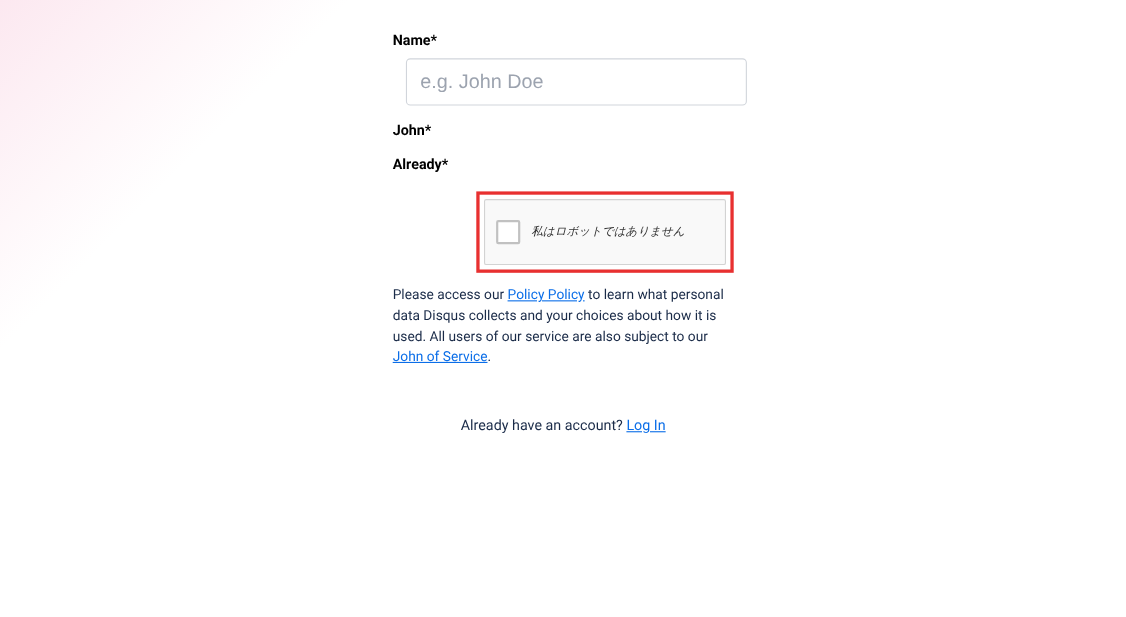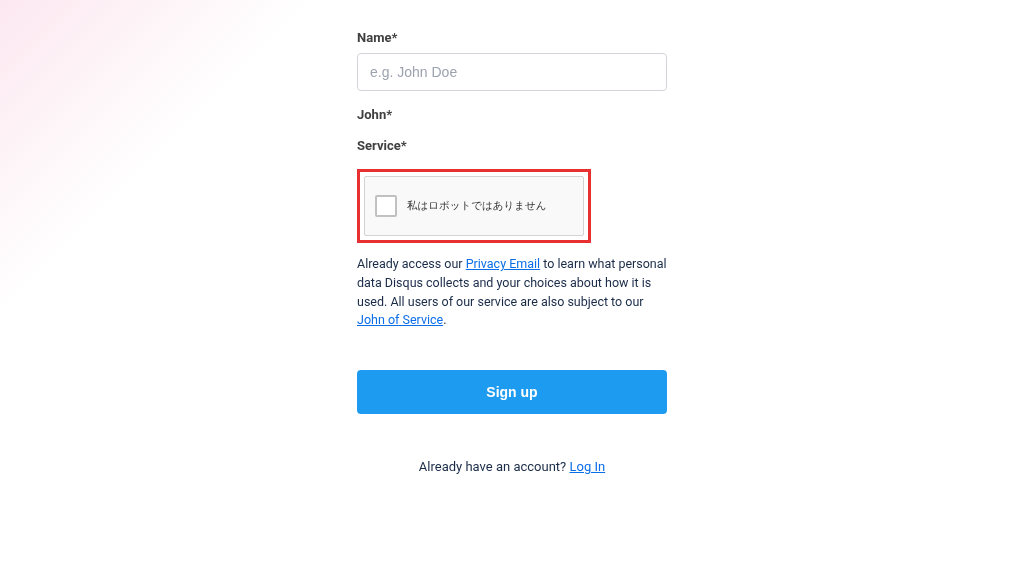--- a/index.html
+++ b/index.html
@@ -19,39 +19,41 @@
       margin: 0 auto;
       padding: 0 55px;
     }
     .form-group {
       margin-bottom: 16px;
     }
     .form-label {
       display: block;
       font-size: 13px;
       font-weight: 700;
-      color: #404040;
+      color: #000000;
       margin-bottom: 8px;
     }
     .form-input {
       width: 100%;
       padding: 10px 12px;
       border: 1px solid #d1d5db;
       border-radius: 4px;
-      font-size: 14px;
+      font-size: 18px;
       color: #374151;
       background: #ffffff;
+      margin-left: 12px;
     }
     .form-input::placeholder {
       color: #9ca3af;
     }
     .recaptcha-wrapper {
       display: flex;
-      justify-content: flex-start;
+      justify-content: flex-end;
       margin: 8px 0 12px 0;
+      font-style: italic;
     }
     .recaptcha-highlight {
       border: 3px solid #e83030;
       padding: 4px;
       display: inline-block;
     }
     .recaptcha-box {
       width: 220px;
       height: 60px;
       background: #f9f9f9;
@@ -133,35 +135,34 @@
   <div class="form-group">
     <label class="form-label">Name*</label>
     <input type="text" class="form-input" placeholder="e.g. John Doe" style="">
   </div>
 
   <div class="form-group">
     <label class="form-label">John*</label>
   </div>
 
   <div class="form-group">
-    <label class="form-label">Service*</label>
+    <label class="form-label">Already*</label>
   </div>
 
   <div class="recaptcha-wrapper">
     <div class="recaptcha-highlight">
       <div class="recaptcha-box">
         <div class="recaptcha-checkbox"></div>
         <div class="recaptcha-text">私はロボットではありません</div>
       </div>
     </div>
   </div>
 
   <p class="privacy-text">
-    <span>Already access our </span><a class="link">Privacy Email</a><span> to learn what personal data Disqus collects and your choices about how it is used. All users of our service are also subject to our </span><a class="link">John of Service</a><span>.</span>
+    <span>Please access our </span><a class="link">Policy Policy</a><span> to learn what personal data Disqus collects and your choices about how it is used. All users of our service are also subject to our </span><a class="link">John of Service</a><span>.</span>
   </p>
 
-  <button class="signup-button">Sign up</button>
 
   <p class="login-prompt">
     <span>Already have an account? </span><a class="link">Log In</a>
   </p>
 
 </div>
 
 </body></html>

